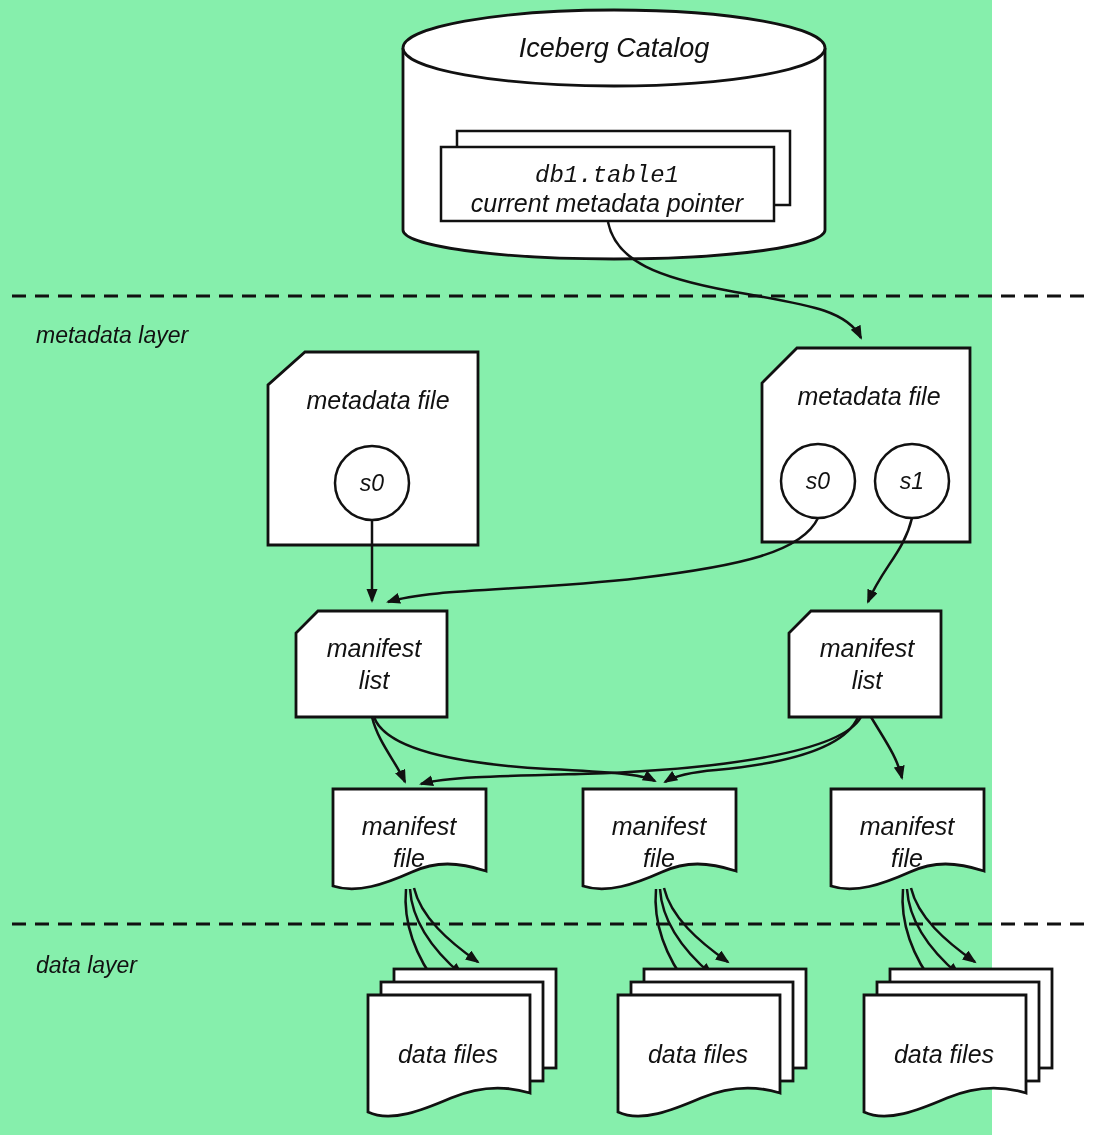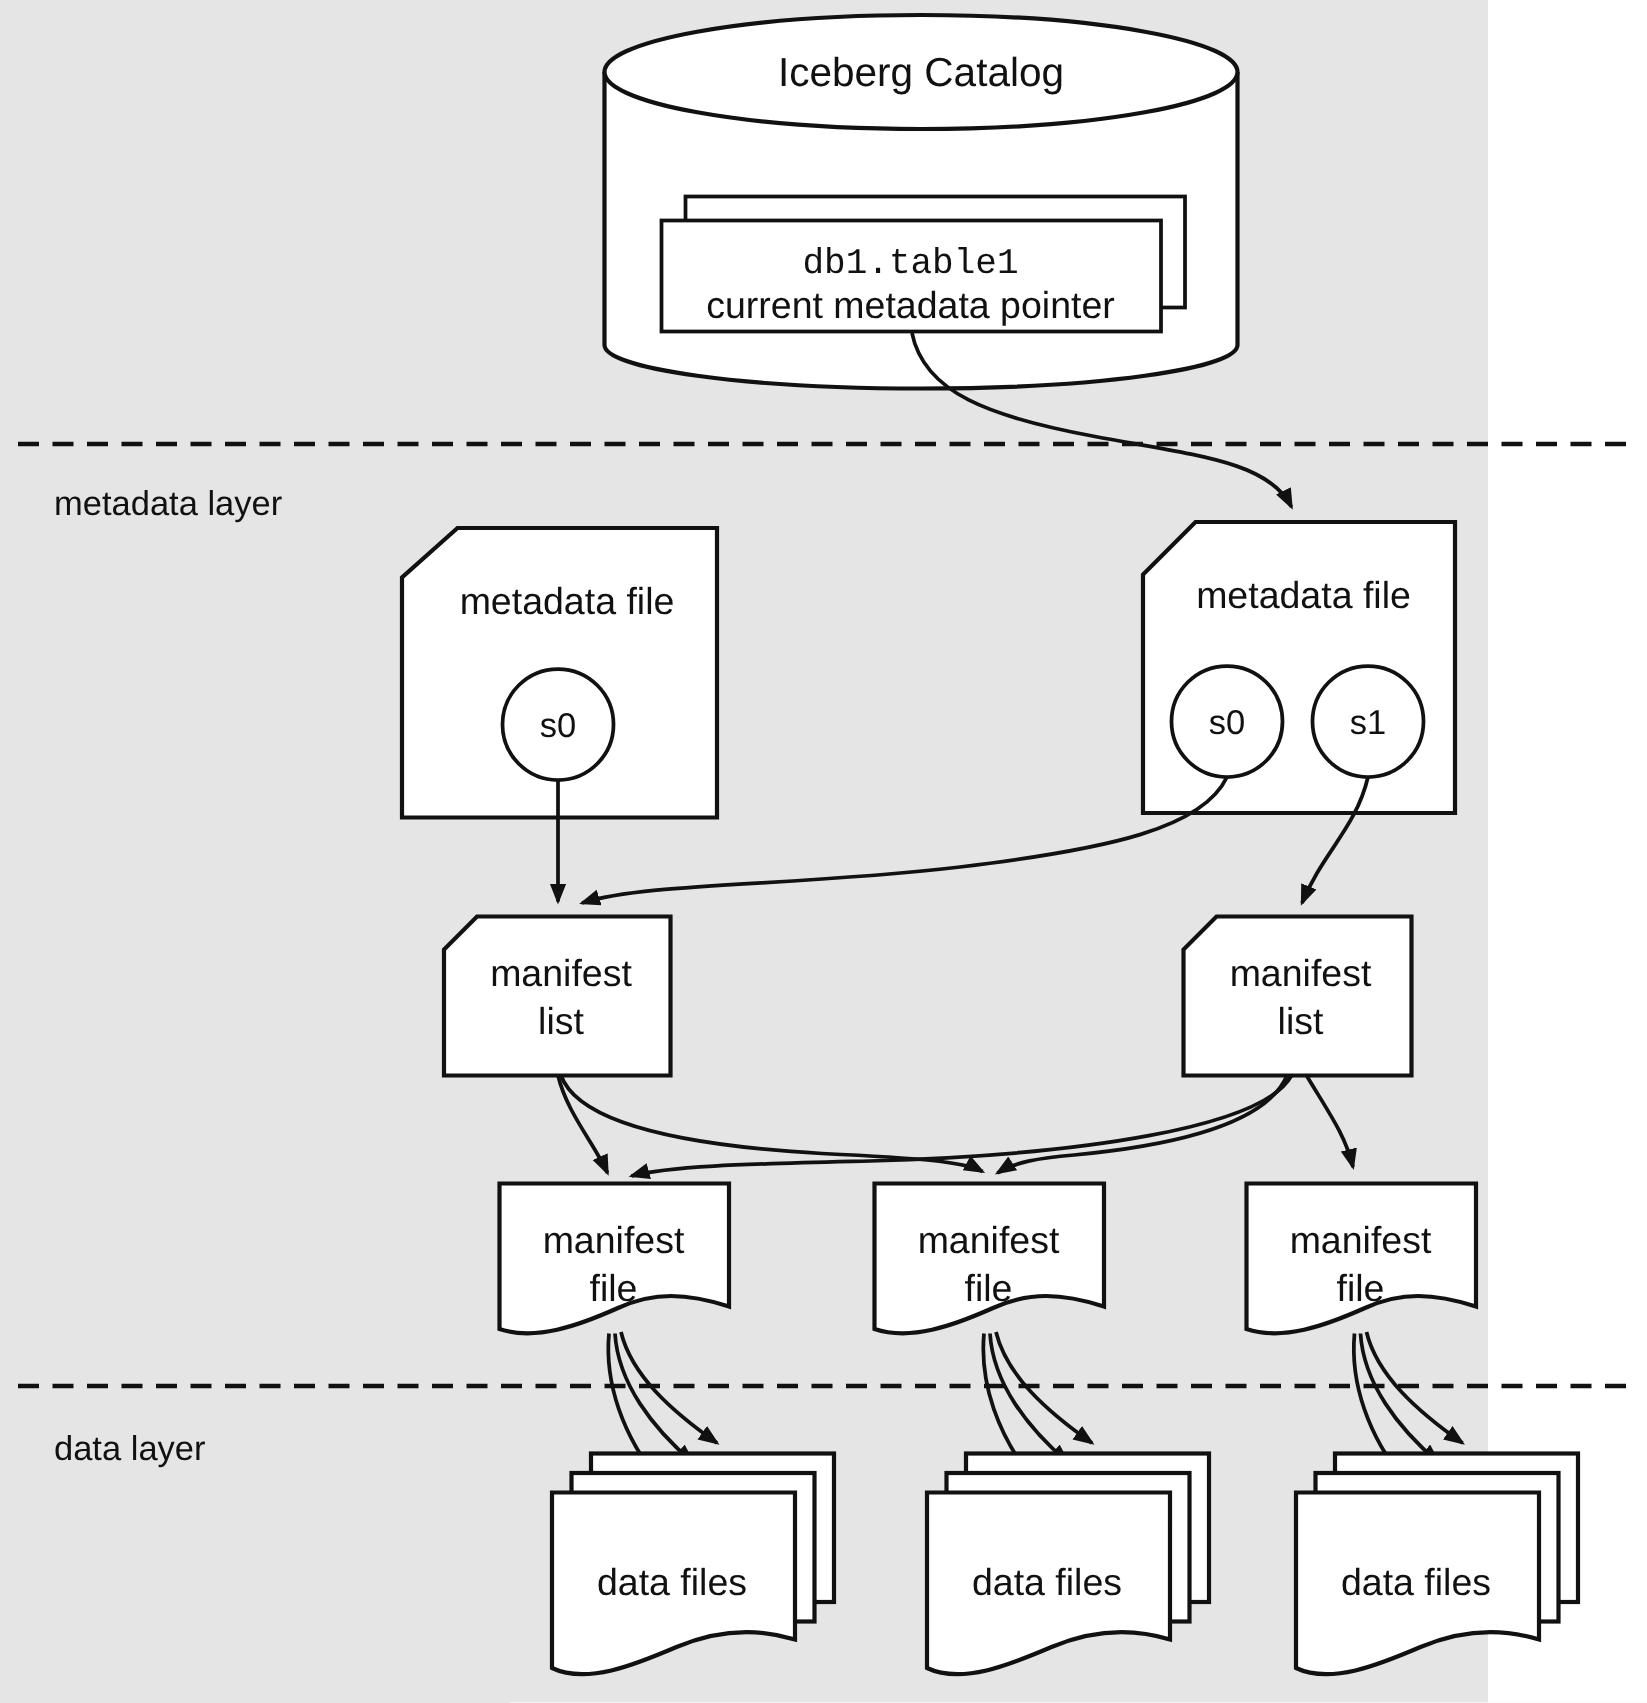--- a/index.html
+++ b/index.html
@@ -1,19 +1,20 @@
 <!DOCTYPE html>
 <html><head>
 <meta charset="utf-8">
 <style>
   html, body { margin: 0; padding: 0; background: #ffffff; }
   .stage {
     width: 992px; height: 1135px; position: relative;
-    background: #e5e5e5;
+    background: #86efac;
     font-family: "Liberation Sans", sans-serif;
+    font-style: italic;
   }
   svg { display: block; }
   .shape { fill: #ffffff; stroke: #111111; stroke-width: 2.5; }
   .shape-thick { fill: #ffffff; stroke: #111111; stroke-width: 2.8; }
   .edge { fill: none; stroke: #111111; stroke-width: 2.5; }
   .divider { stroke: #111111; stroke-width: 3; stroke-dasharray: 14 9; }
   .lbl { fill: #111111; font-family: "Liberation Sans", sans-serif; }
   .lbl-title { font-size: 27px; }
   .lbl-node  { font-size: 25px; }
   .lbl-layer { font-size: 23px; }

